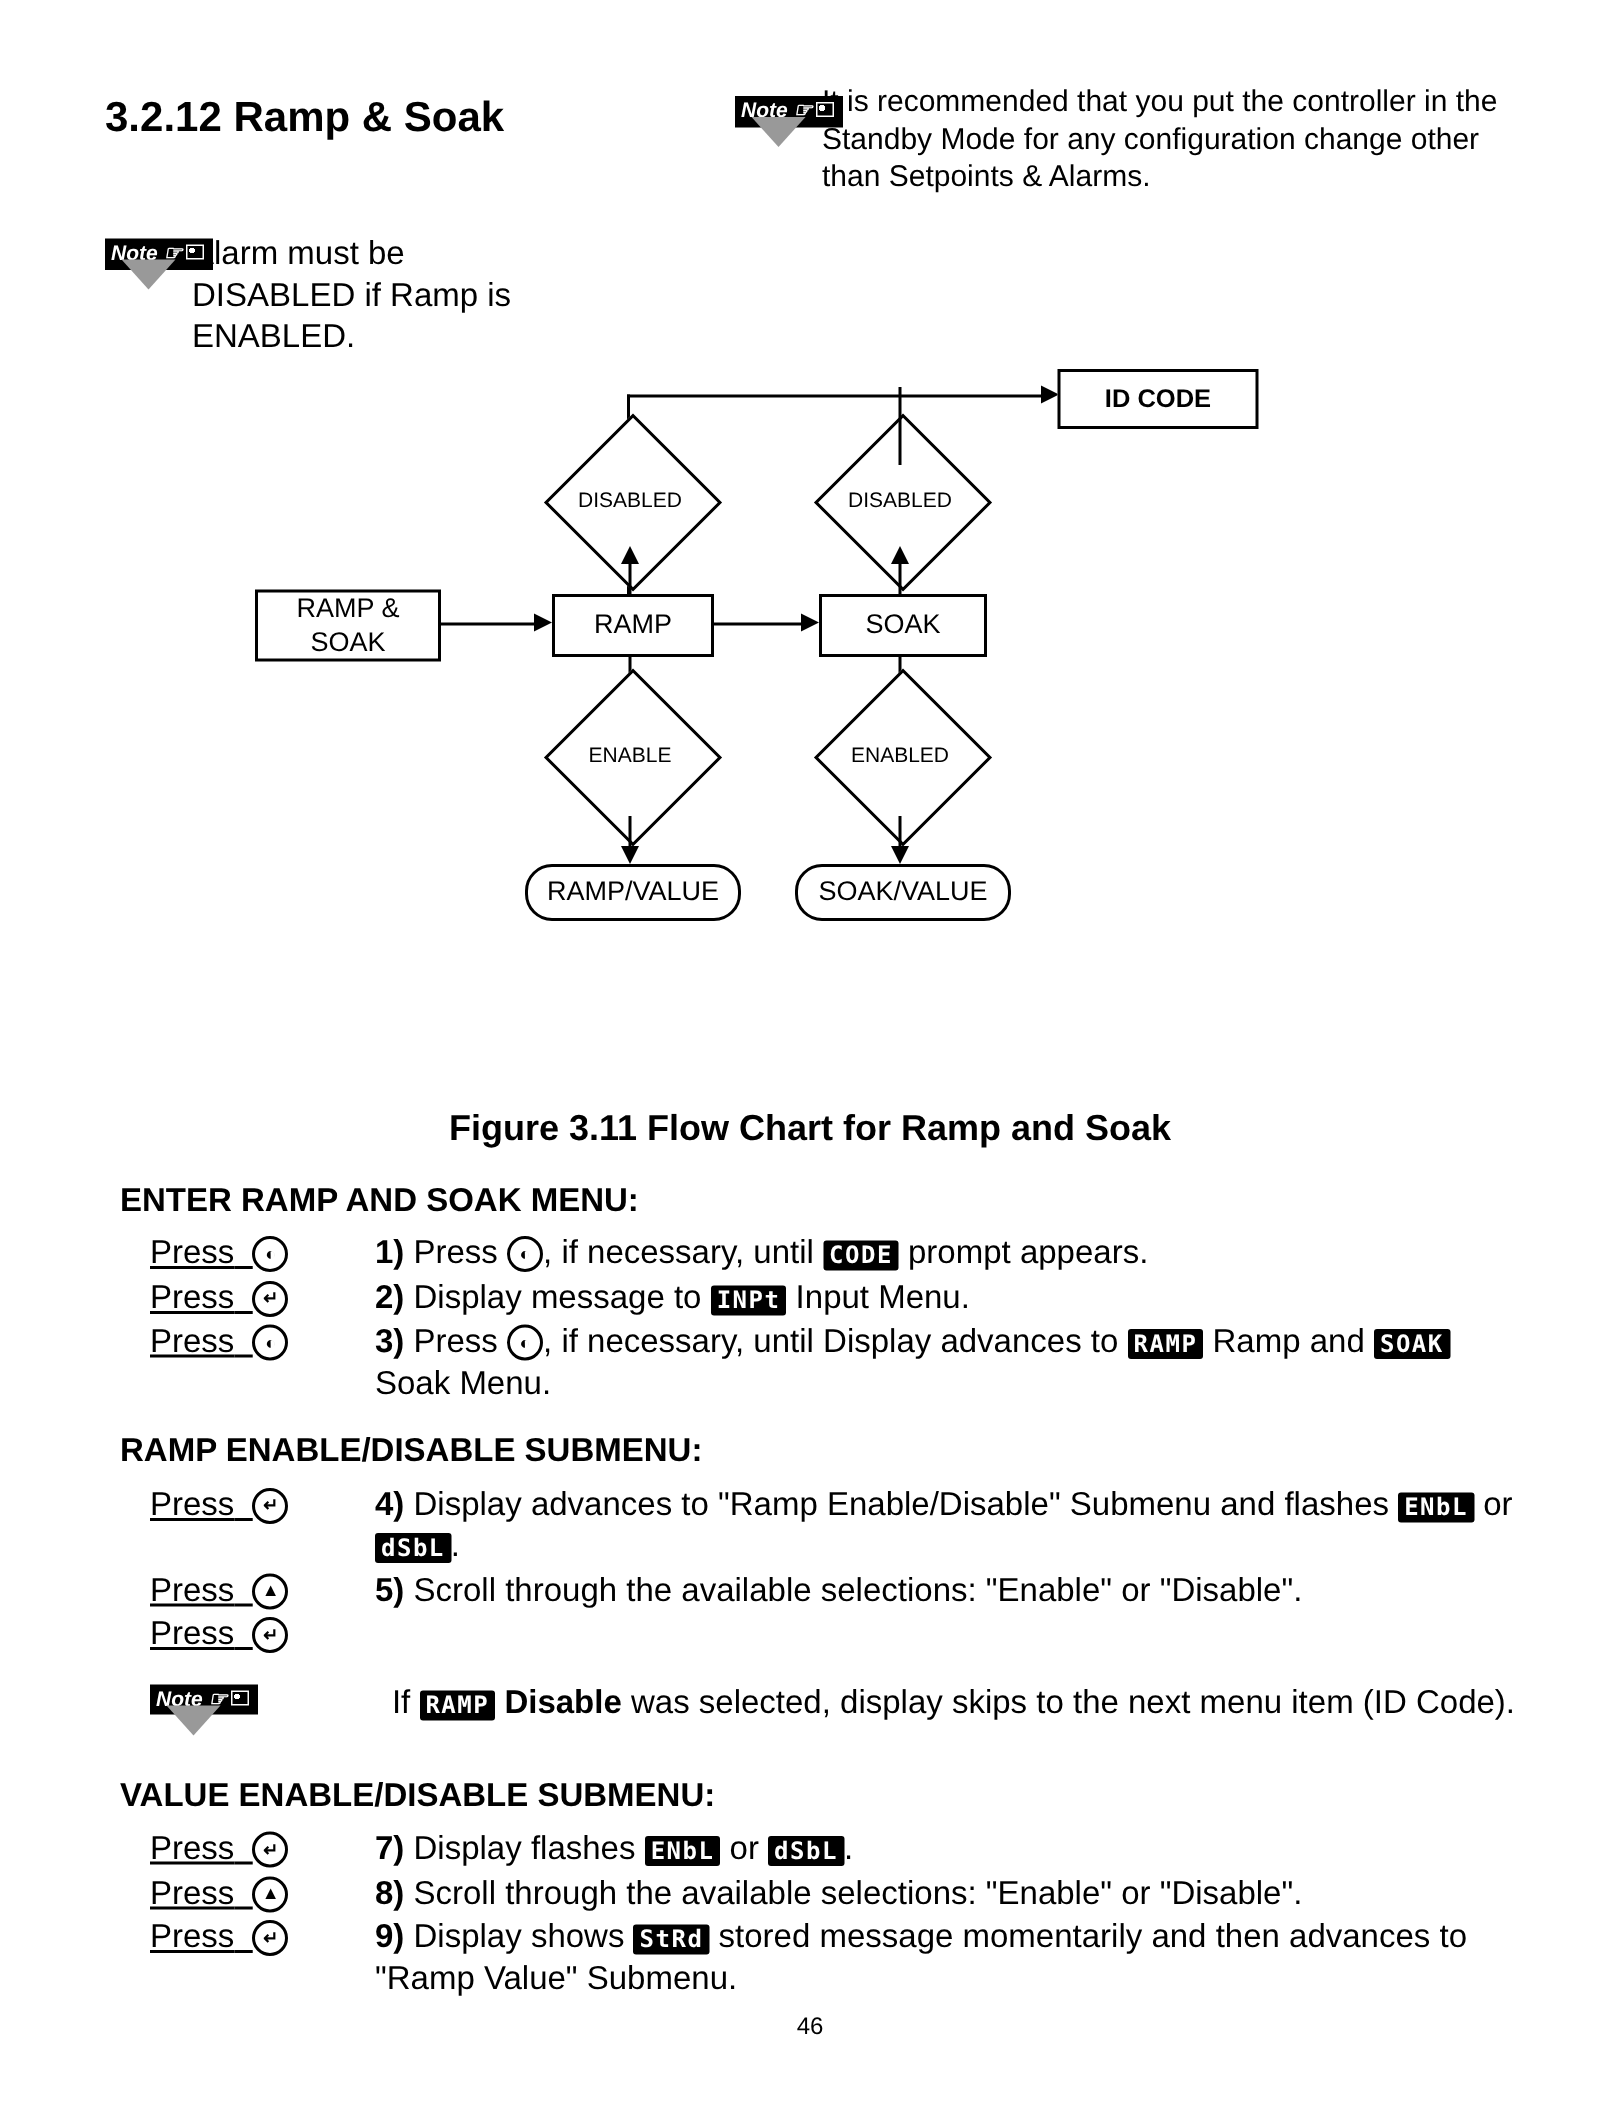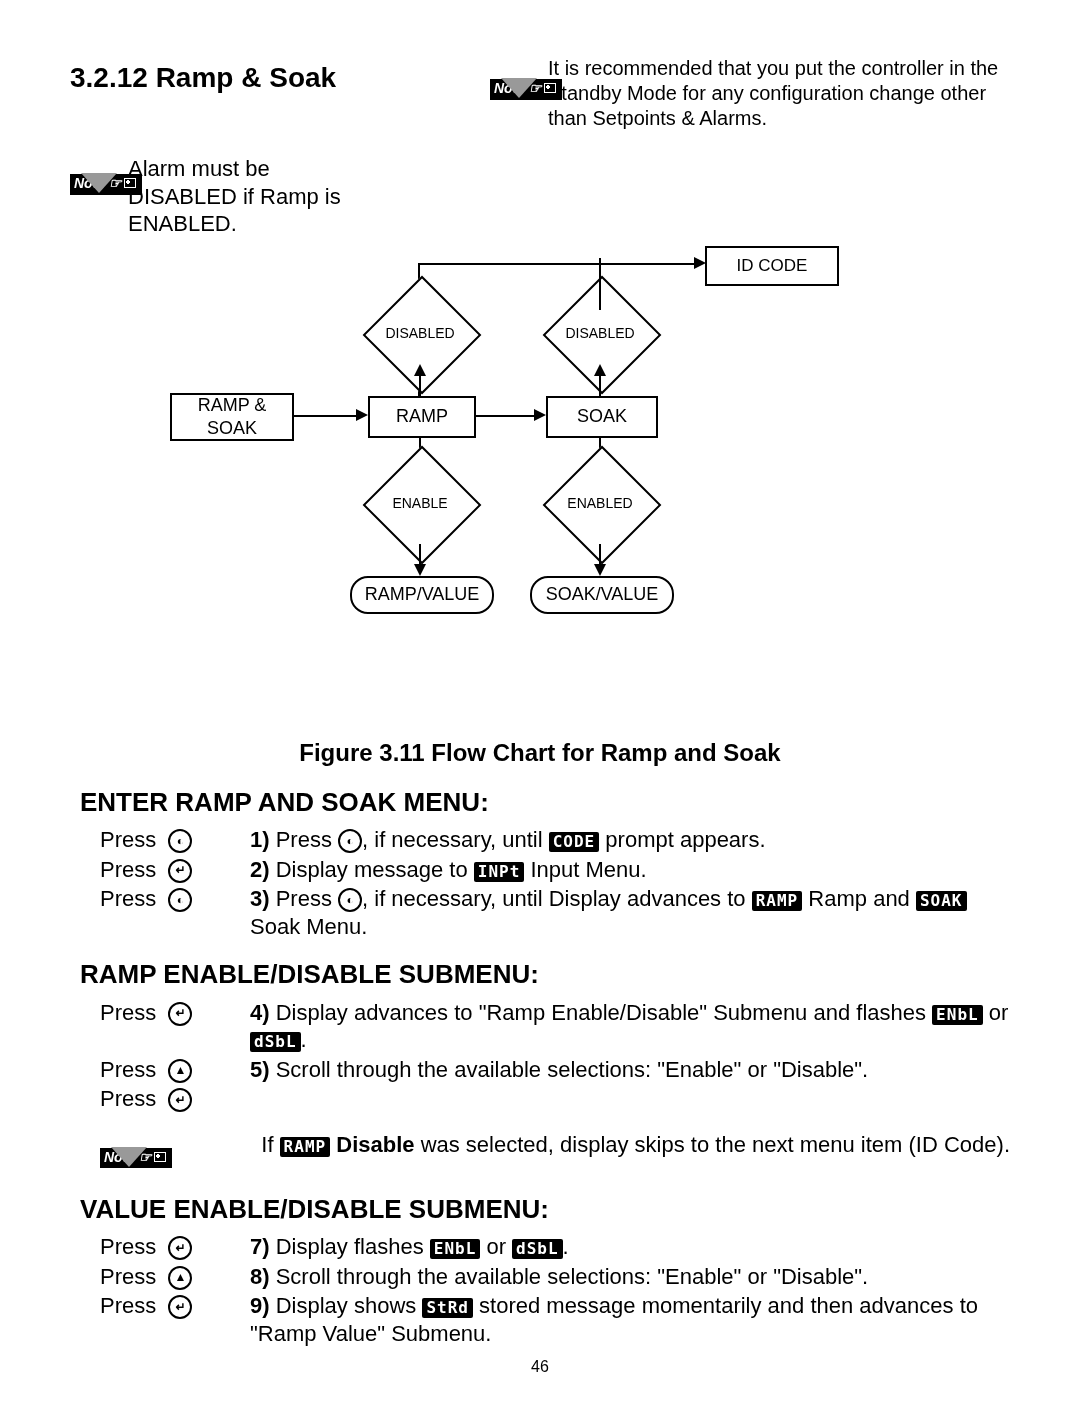--- a/index.html
+++ b/index.html
@@ -10,39 +10,39 @@
   width: 1080px;
   padding: 60px 70px 30px 70px;
   box-sizing: border-box;
   font-size: 22px;
   line-height: 1.25;
 }
 .heading-main { font-weight: bold; font-size: 28px; }
 .row-top { display: flex; align-items: flex-start; }
 .note-icon { display:inline-block; position:relative; width:58px; height:50px; }
 .note-icon .tri { width:0; height:0; border-left:18px solid transparent; border-right:18px solid transparent; border-top:20px solid #999; position:absolute; top:22px; left:11px;}
-.note-icon .bar { position:absolute; top:23px; left:0; background:#000; color:#fff; font-style:italic; font-weight:bold; font-size:14px; padding:1px 6px 2px 4px; white-space:nowrap;}
+.note-icon .bar { position:absolute; top:8px; left:0; background:#000; color:#fff; font-style:italic; font-weight:bold; font-size:14px; padding:1px 6px 2px 4px; white-space:nowrap;}
 .note-icon .bar::after{content:""; display:inline-block; margin-left:2px; width:10px; height:8px; background: radial-gradient(circle at 3px 3px,#fff 2px,transparent 2px); border:1px solid #fff;}
 
 .flow-area{ position:relative; height:480px; margin-top:0px; margin-left:10px;}
 .box{position:absolute; border:2px solid #000; background:#fff; text-align:center; font-size:18px; display:flex; align-items:center; justify-content:center;}
 .box.round{border-radius:18px;}
 .diamond-wrap{position:absolute; text-align:center; font-size:15px; }
 .diamond{ width:80px; height:80px; border:2px solid #000; background:#fff; transform:rotate(45deg); margin:auto;}
 .diamond-label{position:absolute; width:120px; left:-20px; top:32px; font-size:14px;}
 .line{position:absolute; background:#000;}
 .arrow-r{position:absolute; width:0;height:0; border-top:6px solid transparent; border-bottom:6px solid transparent; border-left:12px solid #000;}
 .arrow-u{position:absolute; width:0;height:0; border-left:6px solid transparent; border-right:6px solid transparent; border-bottom:12px solid #000;}
 .arrow-d{position:absolute; width:0;height:0; border-left:6px solid transparent; border-right:6px solid transparent; border-top:12px solid #000;}
 
 .caption{ text-align:center; font-weight:bold; font-size:24px; margin:20px 0 16px;}
-h3.sect{ font-size:26px; font-weight:bold; margin:18px 0 8px 10px;}
+h3.sect{ font-size:22px; font-weight:bold; margin:18px 0 8px 10px;}
 .steps{margin-left:30px;}
 .step-row{display:flex; align-items:flex-start; margin-bottom:2px;}
-.step-press{width:150px; flex-shrink:0;}
+.step-press{width:150px; flex-shrink:0;text-decoration:underline;}
 .circ{display:inline-flex; width:20px; height:20px; border:2px solid #000; border-radius:50%; align-items:center; justify-content:center; font-size:12px; font-weight:bold; vertical-align:middle; background:#fff; color:#000;}
 .step-body{flex:1;}
 .seg{display:inline-block; background:#000; color:#fff; font-family:monospace; letter-spacing:1px; font-size:16px; padding:0 4px; border-radius:2px; font-weight:bold;}
 .bold{font-weight:bold;}
 .pgnum{text-align:center; font-size:16px; margin-top:10px;}
 .note-row{display:flex; align-items:flex-start; margin:12px 0 4px 30px;}
 .note-row .txt{margin-left:20px; flex:1; padding-top:6px;text-align:right;}
 </style>
 </head>
 <body>
@@ -68,21 +68,21 @@
     </div>
     <div style="font-size:22px; padding-top:4px">Alarm must be DISABLED if Ramp is ENABLED.</div>
   </div>
 </div>
 
 <div class="flow-area">
 
   <div class="line" style="left:338px; top:25px; width:280px; height:2px;"></div>
   <div class="line" style="left:338px; top:25px; width:2px; height:145px;"></div>
   <div class="arrow-r" style="left:614px; top:19px;"></div>
-  <div class="box" style="left:625px; top:8px; width:130px; height:36px; font-size:17px;">
+  <div class="box" style="left:625px; top:8px; width:130px; height:36px; font-size:17px;font-weight:bold;">
       <span>ID CODE</span>
     </div>
 
   <div class="diamond-wrap" style="left:300px; top:55px;">
     <div class="diamond"></div>
       <div class="diamond-label">DISABLED</div>
   </div>
   <div class="diamond-wrap" style="left:480px; top:55px;">
     <div class="diamond"></div>
       <div class="diamond-label">DISABLED</div>

